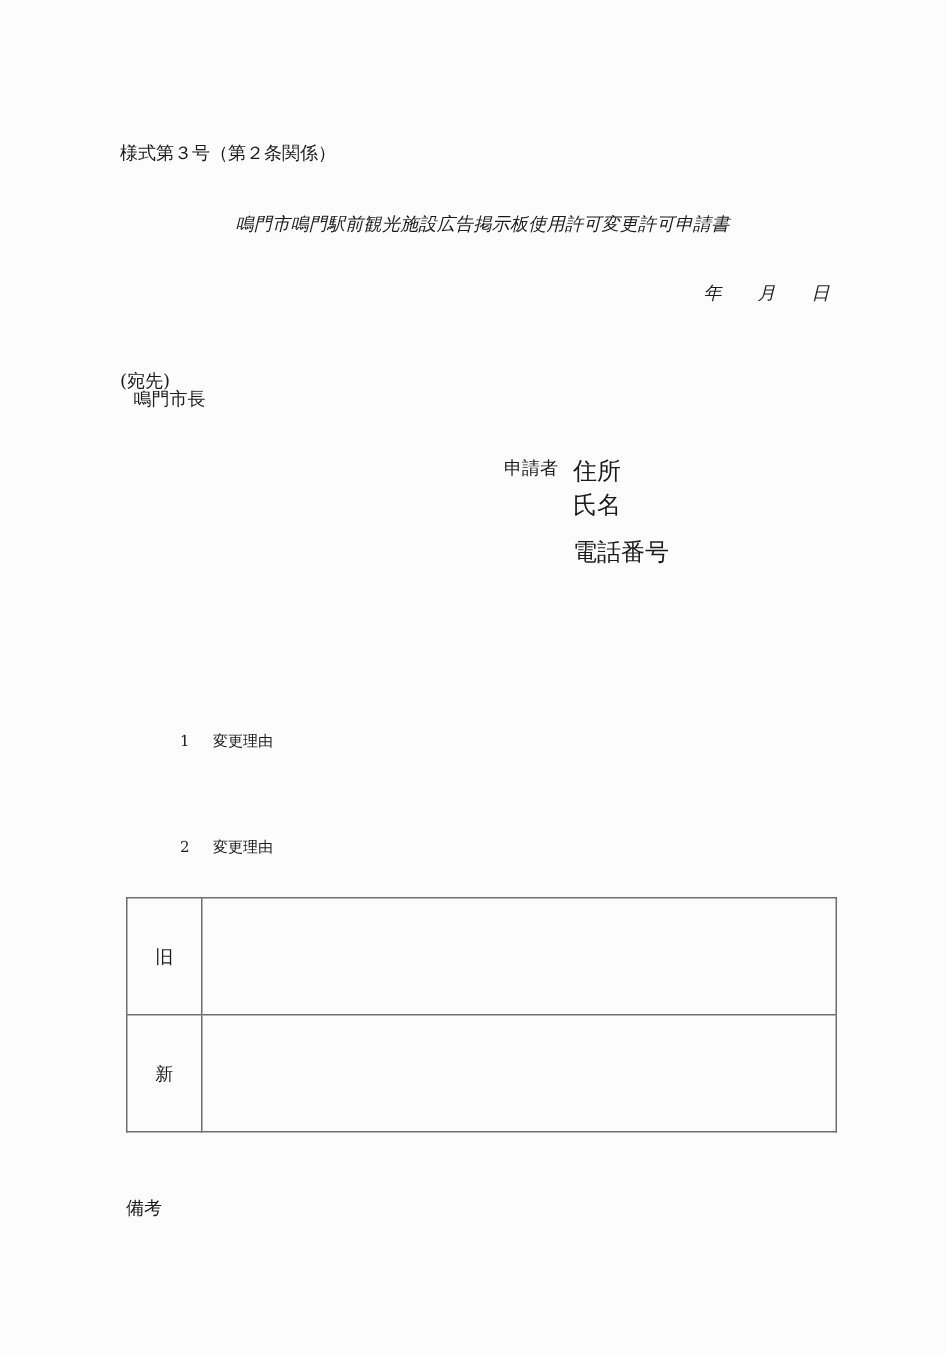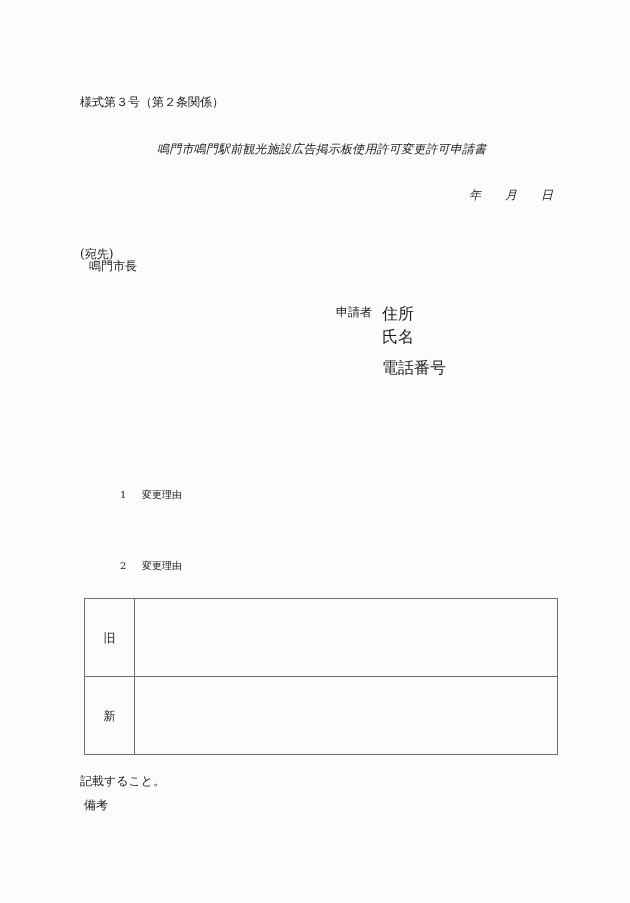--- a/index.html
+++ b/index.html
@@ -104,14 +104,13 @@
   </tr>
   <tr>
     <td class="label">新</td>
     <td></td>
   </tr>
 </tbody>
   </table>
 
 <div class="abs remarks-label">備考</div>
 <div class="abs remarks-text">
-  <span class="line">記載すること。</span>
 </div>
 
 </body></html>

